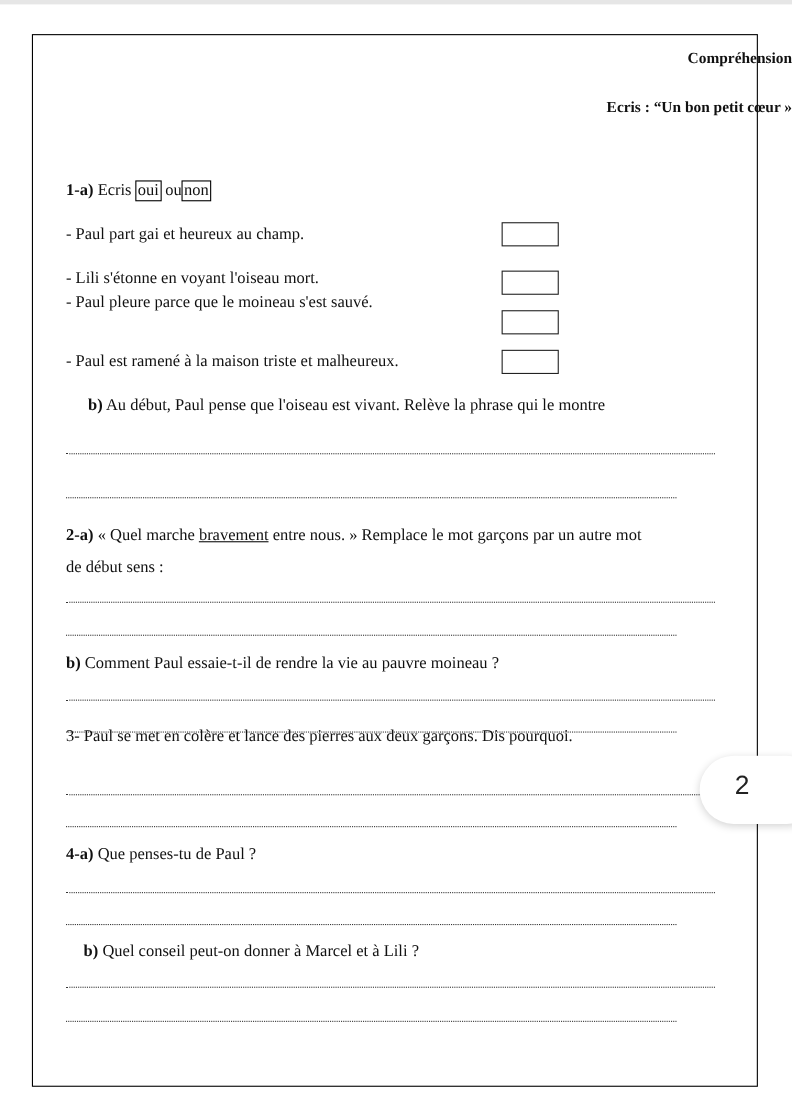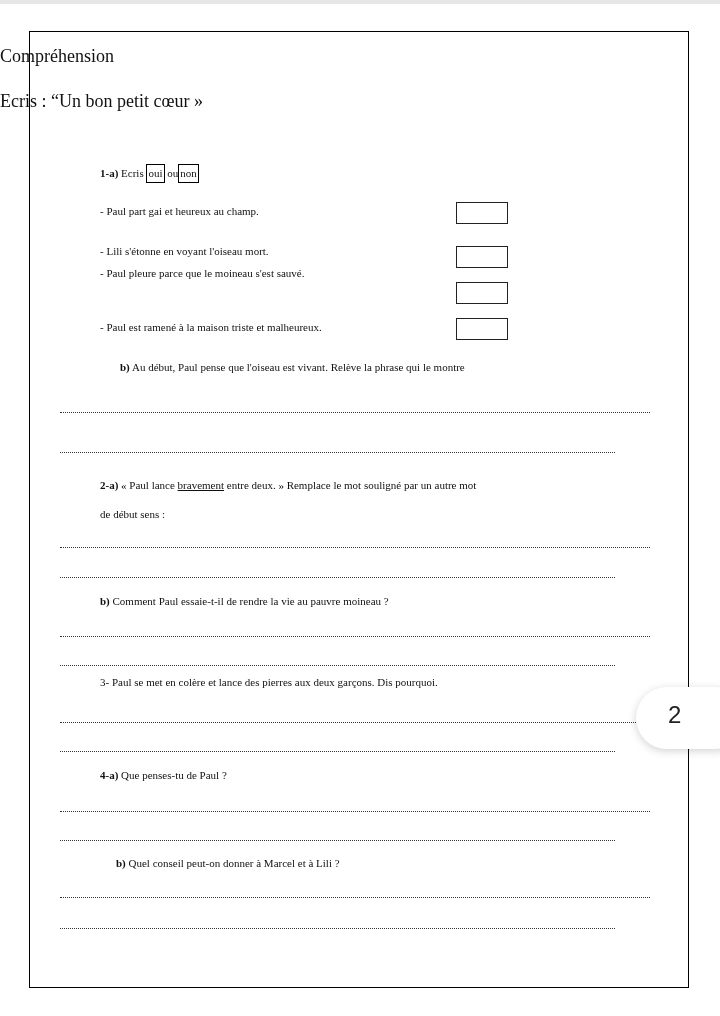--- a/index.html
+++ b/index.html
@@ -6,22 +6,22 @@
     body {
       width: 720px; height: 1016px; background: #ffffff; position: relative; overflow: hidden;
       font-family: "Liberation Serif", "DejaVu Serif", serif; color: #111;
     }
     .topbar { position: absolute; left: 0; top: 0; width: 720px; height: 4px; background: #e6e6e6; }
     .sheet {
       position: absolute; left: 29px; top: 31px; width: 660px; height: 957px;
       border: 1.5px solid #000; box-sizing: border-box;
     }
     .abs { position: absolute; white-space: nowrap; }
-    .title { font-weight: normal; font-size: 18px; text-align: left; width: 100%; left: 0; }
-    .q { font-size: 11px; left: 60px; margin-left: 40px; }
+    .title { font-weight: bold; font-size: 14px; text-align: right; width: 100%; left: 0; }
+    .q { font-size: 15px; left: 60px; }
     .b { font-weight: bold; }
     .boxed { border: 1px solid #000; padding: 0 1px; line-height: 17px; display: inline-block; }
     .ans-box { position: absolute; left: 456px; width: 52px; height: 22px; border: 1.3px solid #222; box-sizing: border-box; }
     .dots { position: absolute; left: 60px; height: 0; border-top: 1.6px dotted #333; }
     .dots.long { width: 590px; }
     .dots.short { width: 555px; }
     .ul { text-decoration: underline; }
     .page-badge {
       position: absolute; left: 636px; top: 687px; width: 110px; height: 62px;
       background: #fff; border-radius: 31px;
@@ -63,36 +63,36 @@
 
 <div class="abs q" style="top:361px;padding-left:20px;">
   <span class="b">b)</span>
   <span>Au début, Paul pense que l'oiseau est vivant. Relève la phrase qui le montre</span>
 </div>
 <div class="dots long" style="top:412px;"></div>
 <div class="dots short" style="top:452px;"></div>
 
 <div class="abs q" style="top:479px;">
   <span class="b">2-a)</span>
-  <span>« Paul lance</span>
+  <span>« Quel marche</span>
   <span class="ul">bravement</span>
-  <span>entre deux. » Remplace le mot souligné par un autre mot</span>
+  <span>entre nous. » Remplace le mot garçons par un autre mot</span>
 </div>
 <div class="abs q" style="top:508px;">de début sens :</div>
 <div class="dots long" style="top:547px;"></div>
 <div class="dots short" style="top:577px;"></div>
 
 <div class="abs q" style="top:595px;font-family:Liberation Serif, serif;">
   <span class="b">b)</span>
   <span>Comment Paul essaie-t-il de rendre la vie au pauvre moineau ?</span>
 </div>
 <div class="dots long" style="top:636px;"></div>
 <div class="dots short" style="top:665px;"></div>
 
-<div class="abs q" style="top:676px;text-align:right;">3- Paul se met en colère et lance des pierres aux deux garçons. Dis pourquoi.</div>
+<div class="abs q" style="top:662px;text-align:right;">3- Paul se met en colère et lance des pierres aux deux garçons. Dis pourquoi.</div>
 <div class="dots long" style="top:722px;"></div>
 <div class="dots short" style="top:751px;"></div>
 
 <div class="abs q" style="top:769px;">
   <span class="b">4-a)</span>
   <span>Que penses-tu de Paul ?</span>
 </div>
 <div class="dots long" style="top:811px;"></div>
 <div class="dots short" style="top:840px;"></div>
 

